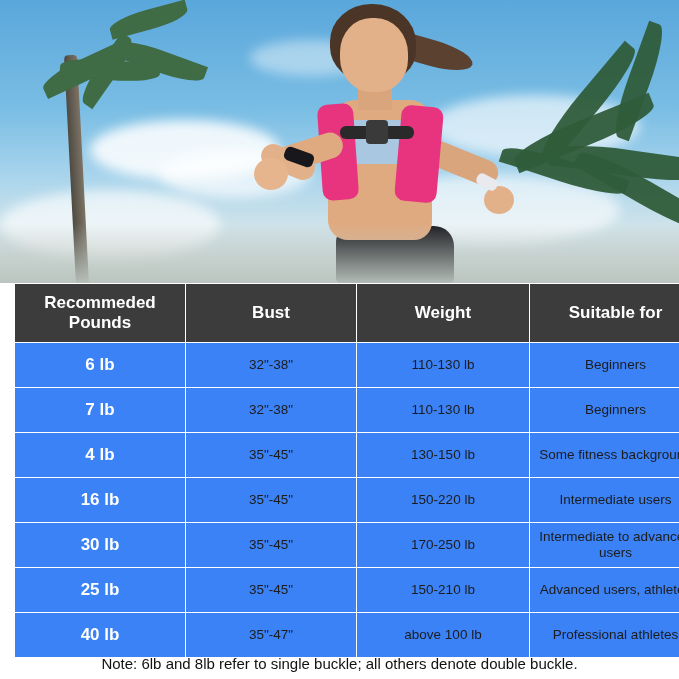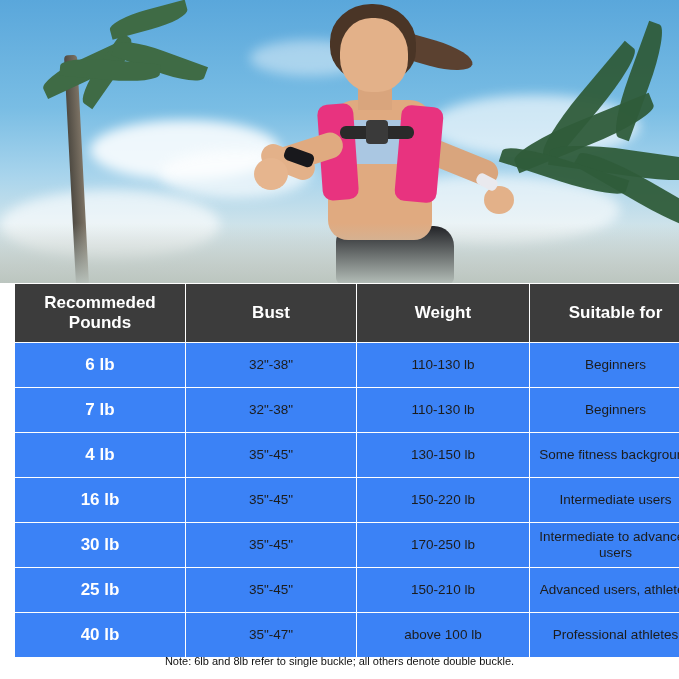--- a/index.html
+++ b/index.html
@@ -209,21 +209,21 @@
     color: #ffffff;
     font-weight: bold;
     font-size: 17px;
   }
   .note {
     position: absolute;
     left: 0;
     top: 655px;
     width: 679px;
     text-align: center;
-    font-size: 11px;
+    font-size: 15px;
     color: #111111;
   }
 </style>
 </head>
 <body>
 
 <div class="page">
 
   <div class="photo">
     <div class="cloud c1"></div>

